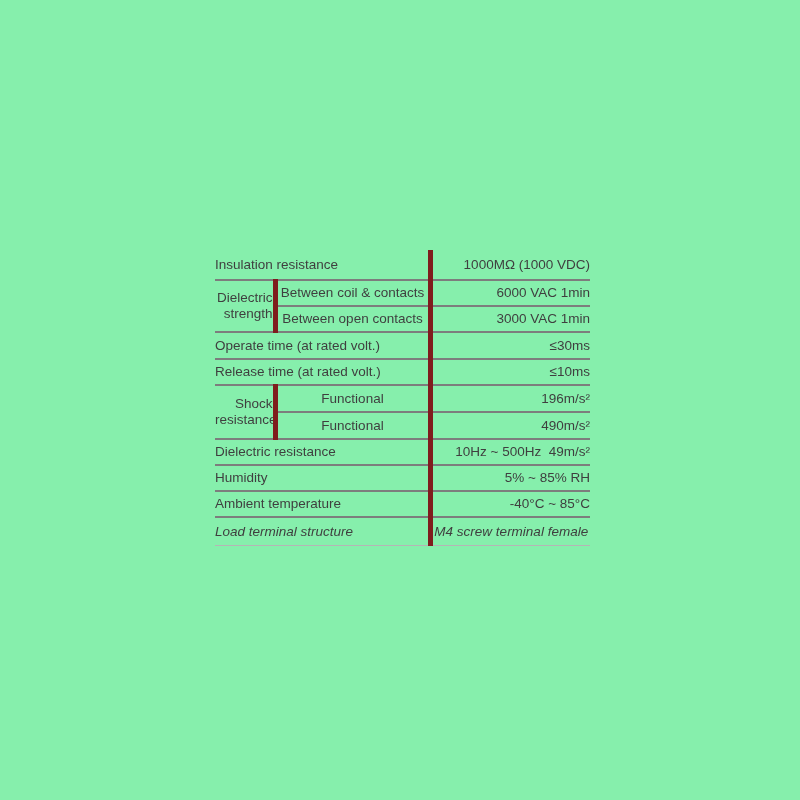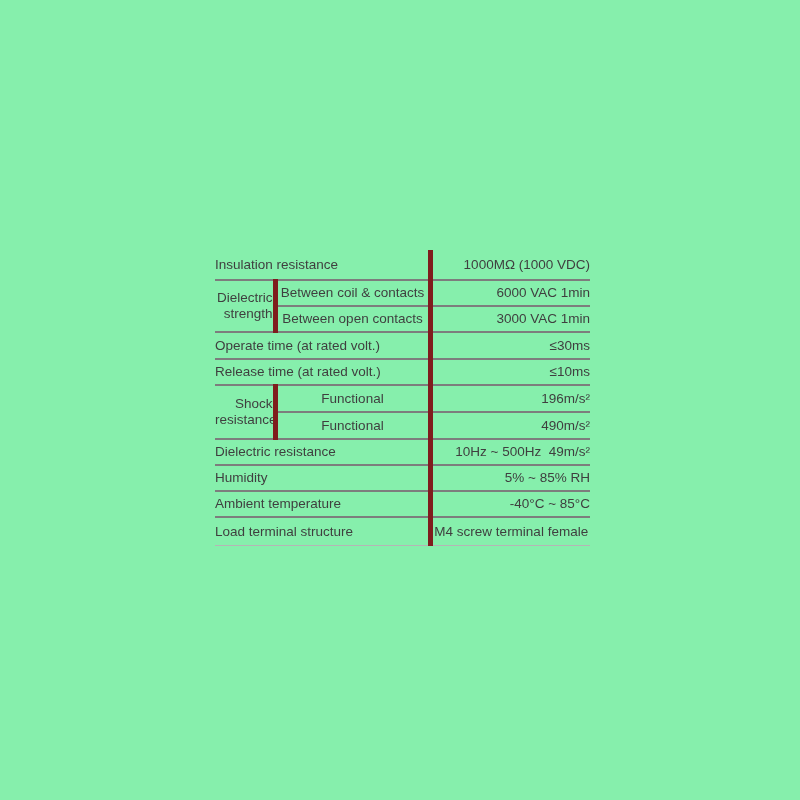--- a/index.html
+++ b/index.html
@@ -51,21 +51,21 @@
   tr.r1  td { height: 29px; }
   tr.r2  td { height: 24px; }
   tr.r3  td { height: 24px; }
   tr.r4  td { height: 25px; }
   tr.r5  td { height: 24px; }
   tr.r6  td { height: 25px; }
   tr.r7  td { height: 25px; }
   tr.r8  td { height: 24px; }
   tr.r9  td { height: 24px; }
   tr.r10 td { height: 24px; }
-  tr.r11 td { height: 27px; }
+  tr.r11 td { height: 27px; font-style: italic; }
 </style>
 </head>
 <body>
 
 <div class="canvas">
   <div class="spec-wrap">
     <table class="spec">
       <colgroup>
         <col style="width:60px">
         <col style="width:155px">

